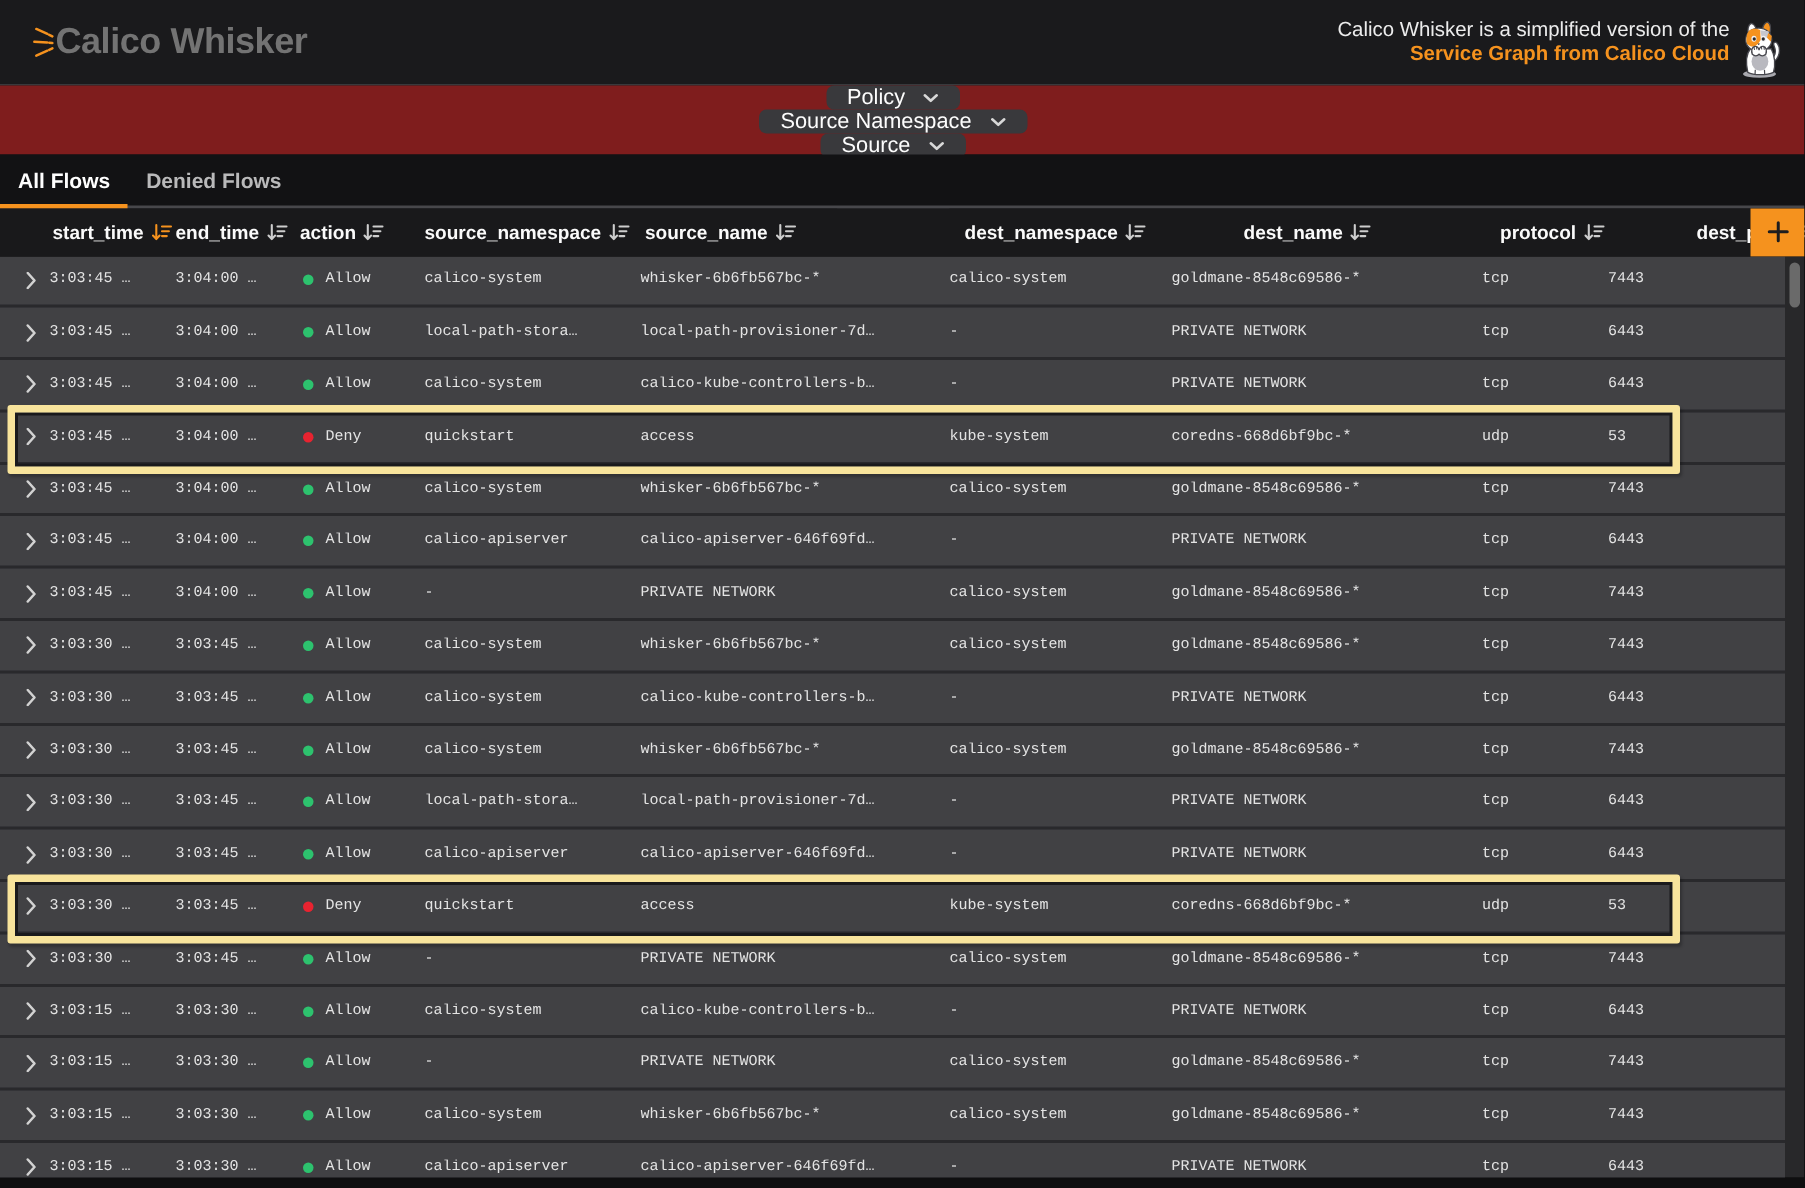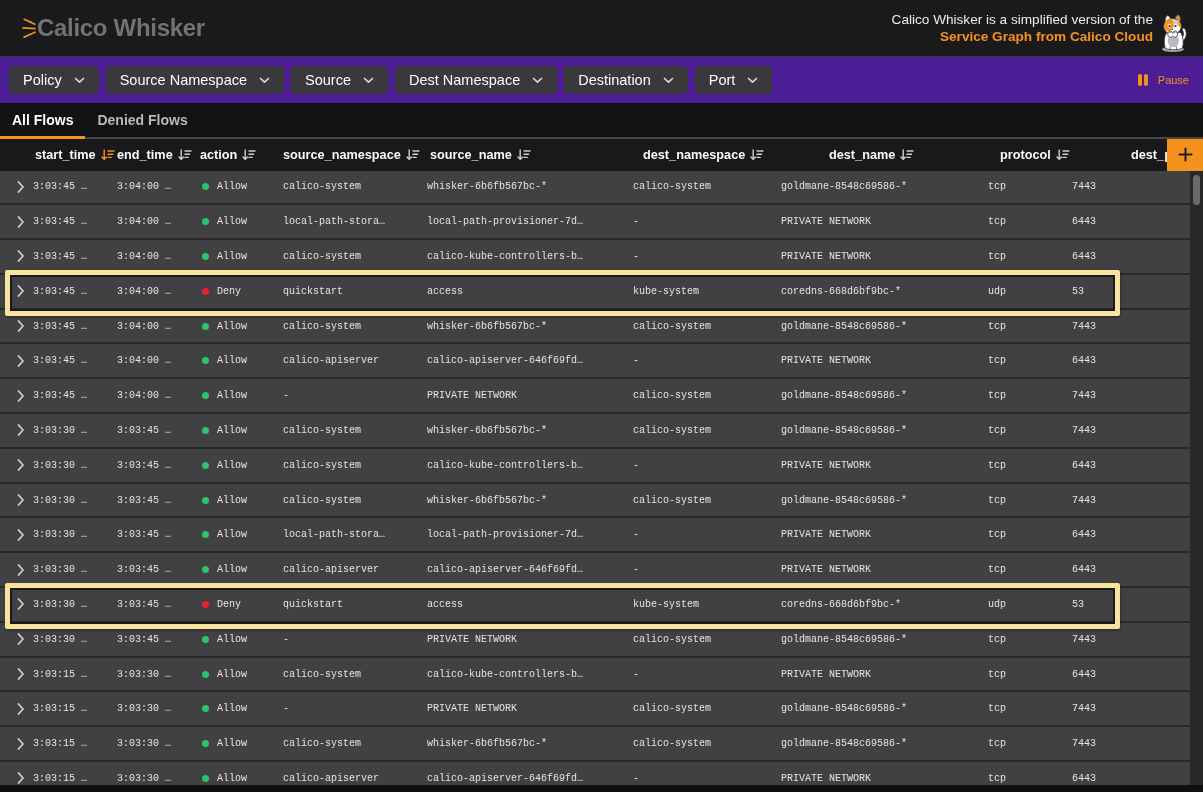--- a/index.html
+++ b/index.html
@@ -11,22 +11,22 @@
     display:flex; align-items:center; padding-left:22px; }
   .logo-mark { width:14px; height:22px; margin-top:1px; }
   .app-title { font-size:24px; font-weight:bold; color:#737373; letter-spacing:-0.3px; margin-left:1px; }
   .header-right { margin-left:auto; display:flex; align-items:center; padding-right:9px; }
   .tagline { text-align:right; line-height:16.5px; margin-right:7px; }
   .tagline-text { color:#ececec; font-size:13.6px; }
   .tagline-link { color:#f5921e; font-size:13.6px; font-weight:bold; text-decoration:none; display:block; }
   .cat-svg { width:30px; height:42px; margin-top:5px; margin-right:4px; }
 
   
-  .filter-bar { height:46px; background:#4c1d95; display:flex; align-items:center;
-    padding:0 14px 0 9px; }
+  .filter-bar { height:46px; background:#7f1d1d; display:flex; align-items:center;
+    padding:0 14px 0 9px;flex-direction:column; }
   .filter-btn { height:28px; background:#39393c; border:none; border-radius:5px; color:#fdfdfd;
     font-family:"Liberation Sans", sans-serif; font-size:14.5px; display:flex; align-items:center;
     padding:0 14px; margin-right:7px; cursor:pointer; }
   .filter-btn .chev { margin-left:12px; display:flex; }
   .pause-btn { margin-left:auto; display:flex; align-items:flex-end; background:none; border:none;
     color:#f5921e; font-family:"Liberation Sans", sans-serif; font-size:11px; cursor:pointer; }
   .pause-icon { display:flex; gap:2.5px; margin-right:10px; }
   .pause-icon i { width:3.8px; height:12.5px; background:#f5921e; border-radius:2px; }
 
   

